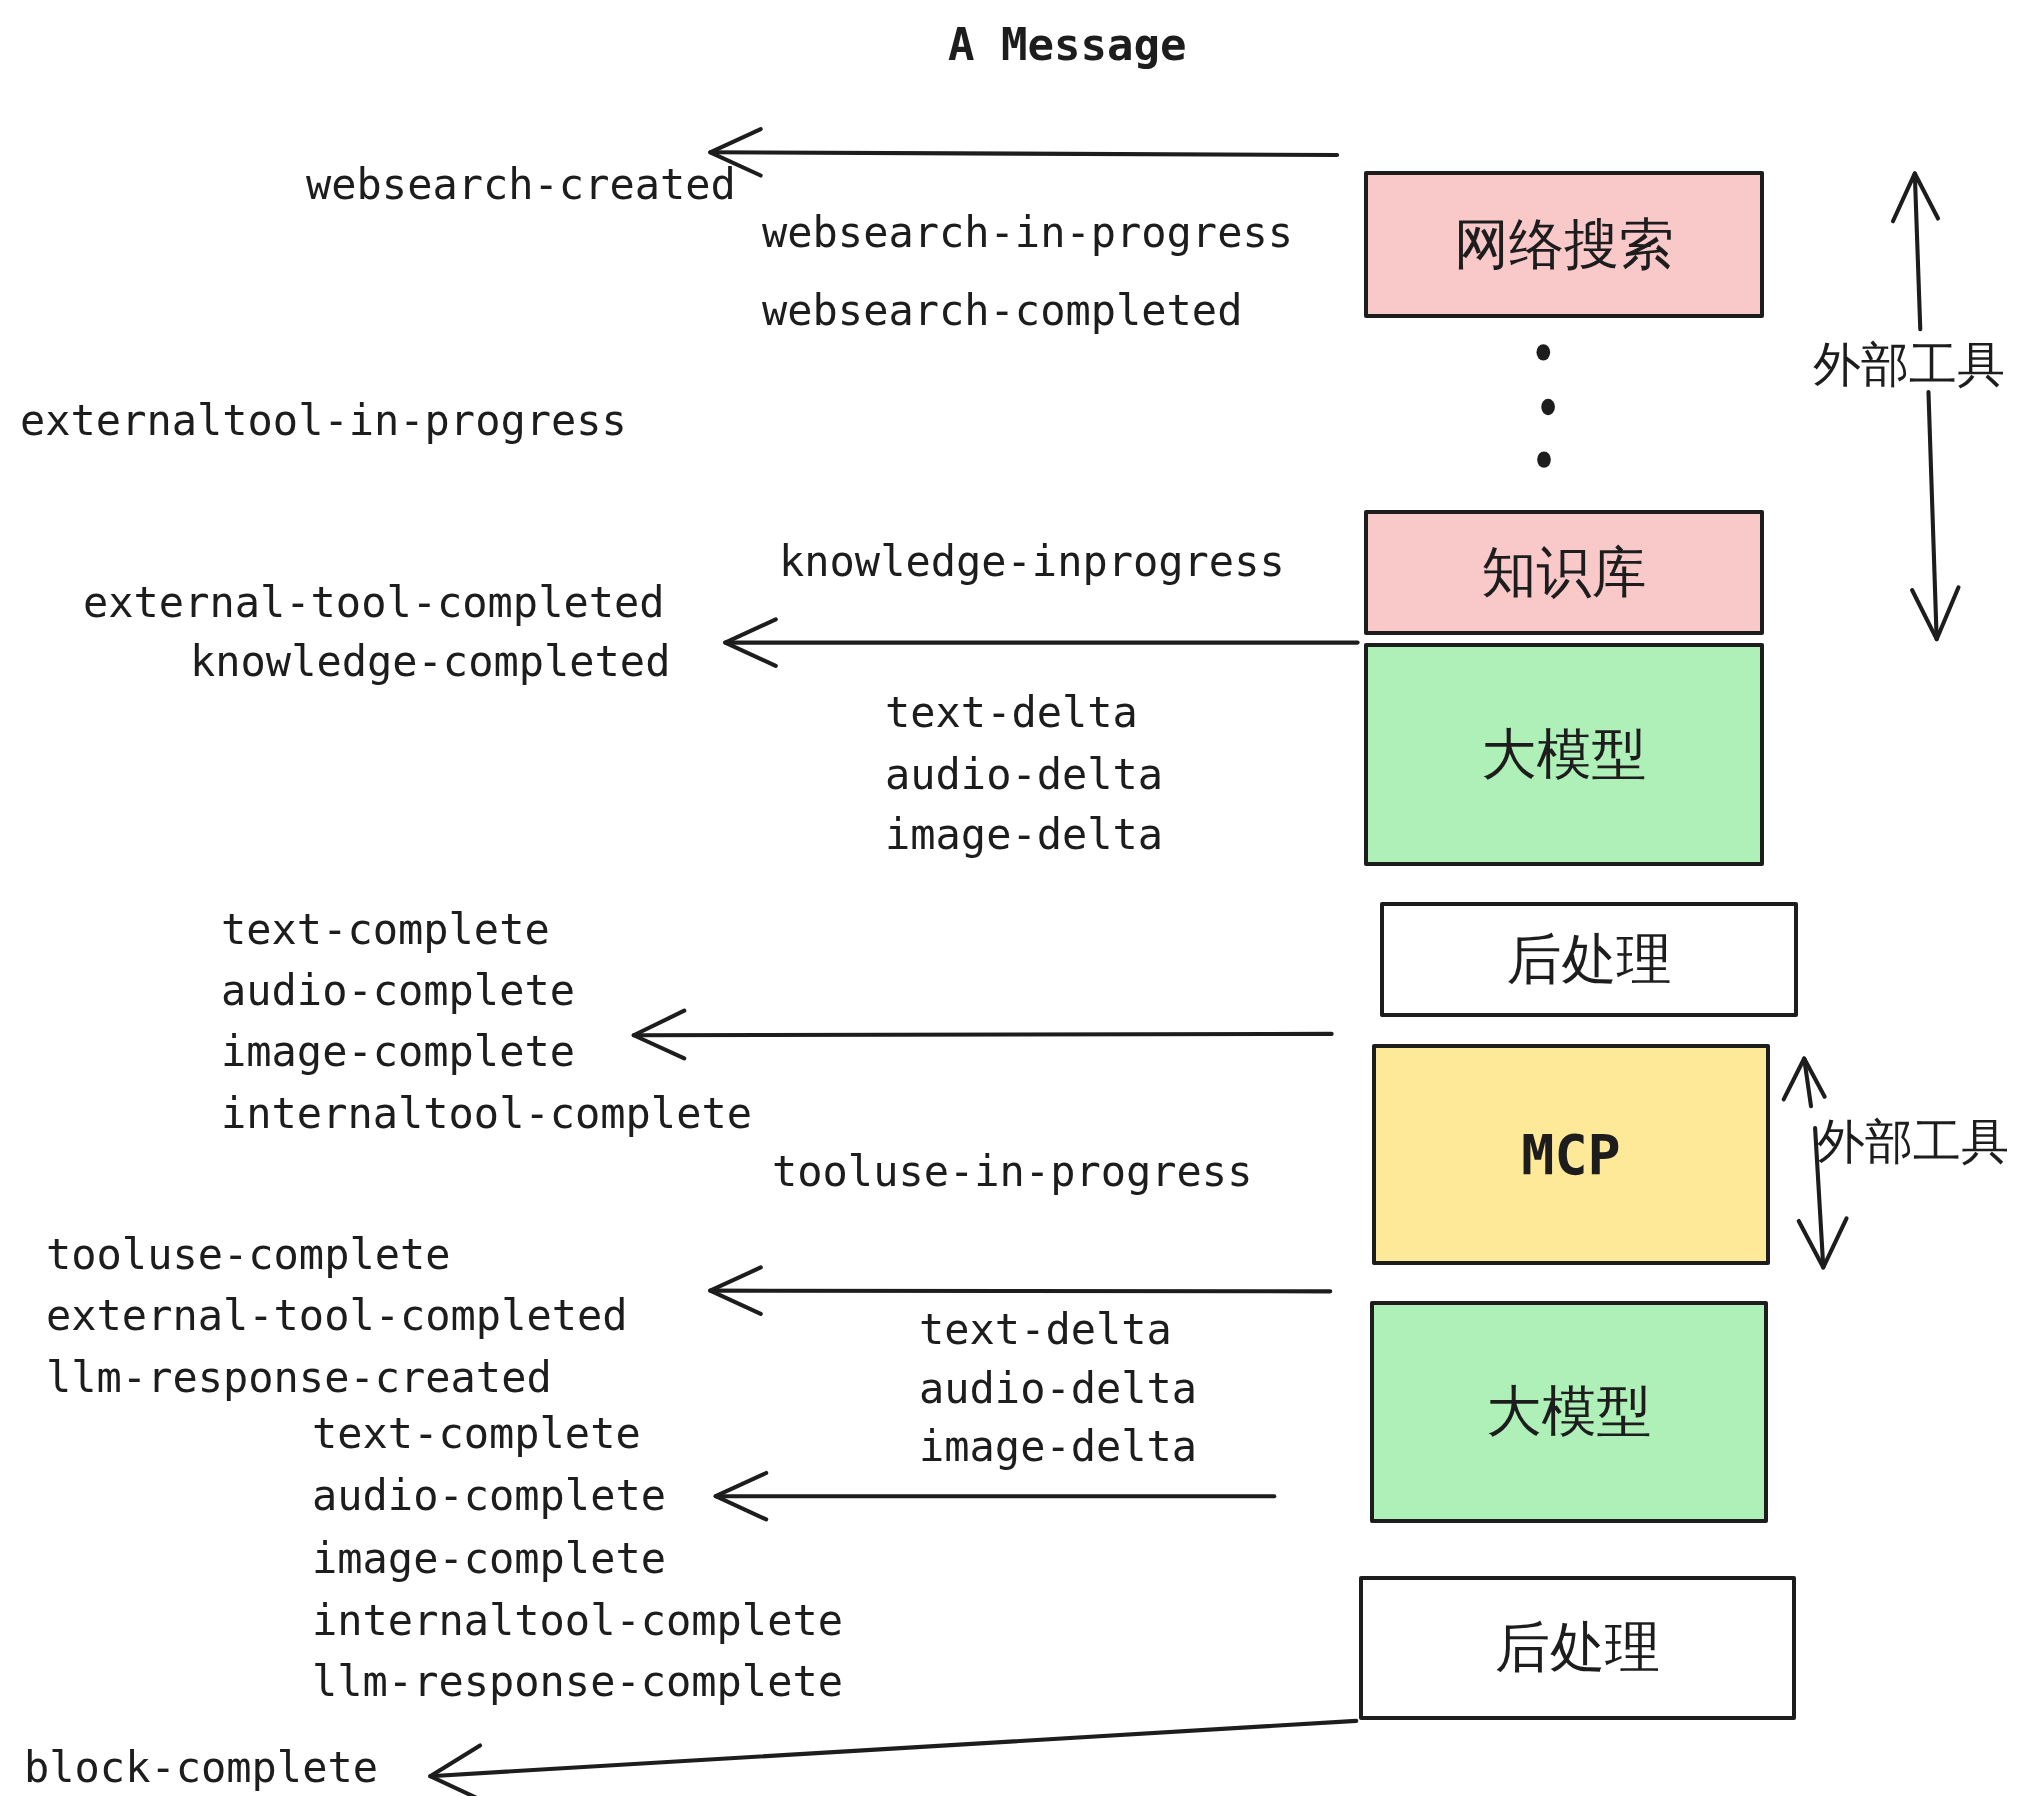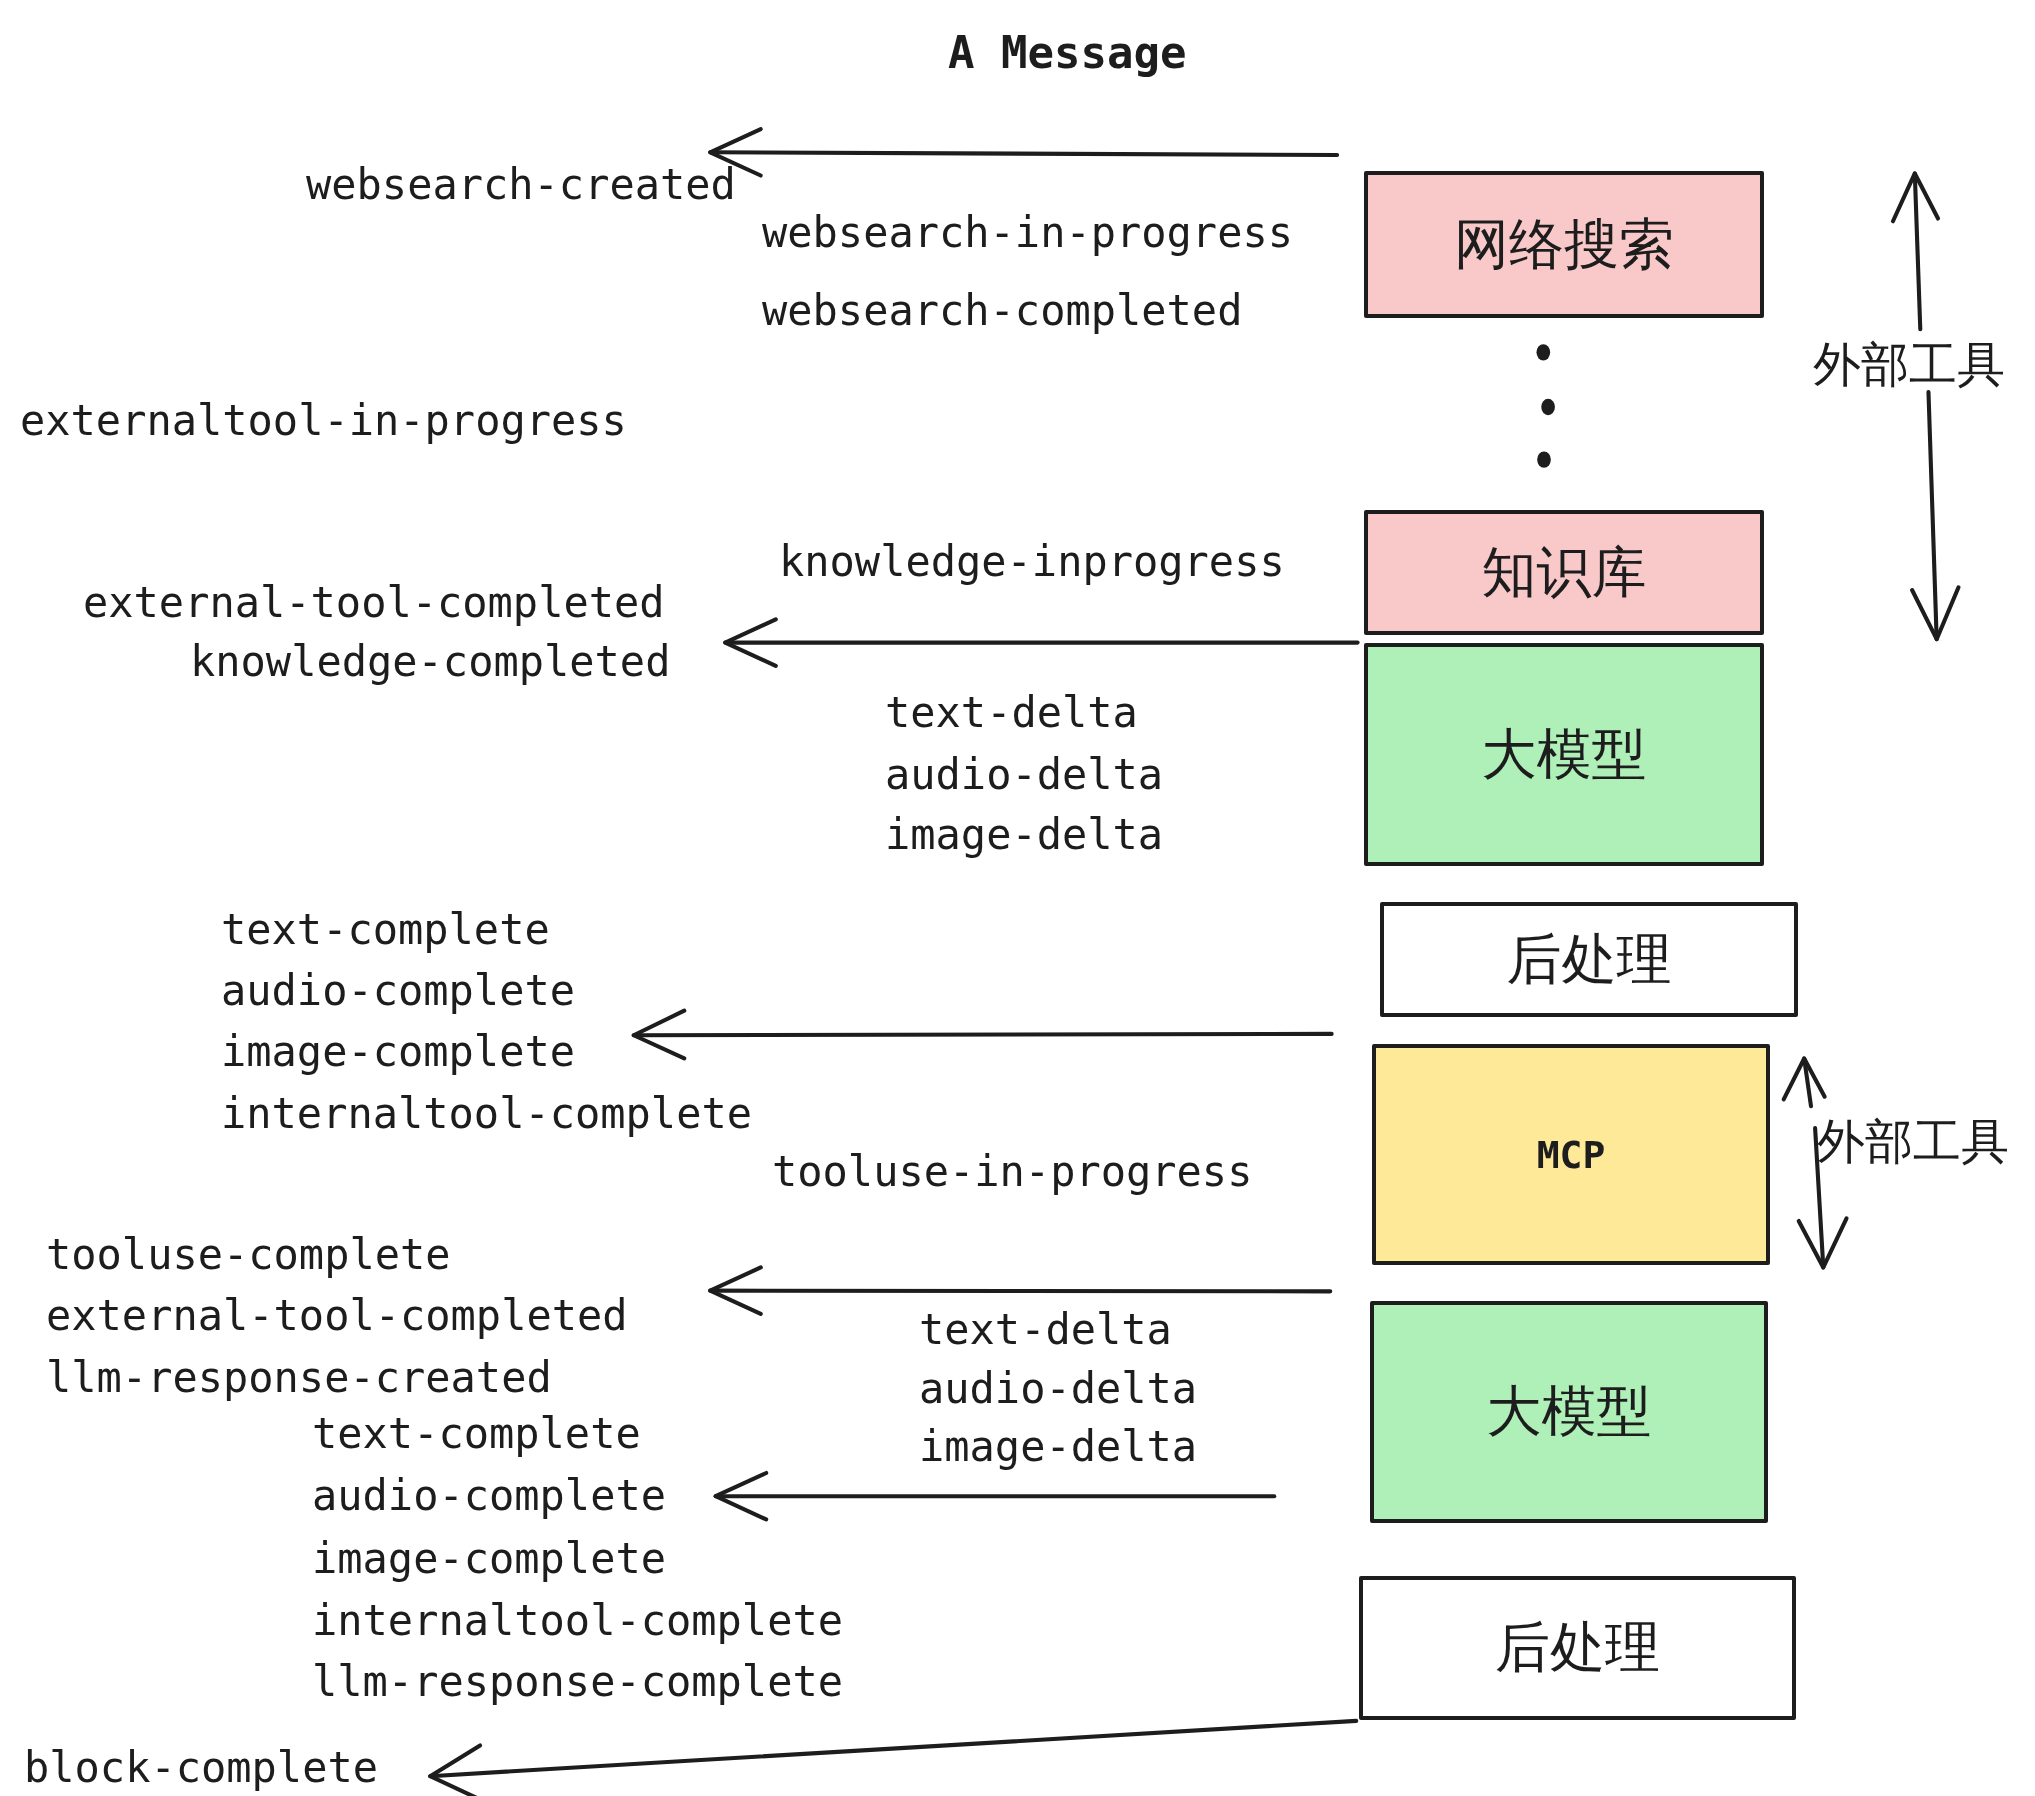--- a/index.html
+++ b/index.html
@@ -37,42 +37,42 @@
     box-sizing: border-box;
   }
   .box .cn-label {
     font-family: "DejaVu Sans", sans-serif;
     font-size: 55px;
     font-weight: 500;
     white-space: nowrap;
   }
   .box .mono-label {
     font-family: "DejaVu Sans Mono", monospace;
-    font-size: 38px;
+    font-size: 55px;
     font-weight: bold;
     white-space: nowrap;
   }
   .side-label {
     position: absolute;
     font-family: Liberation Sans, sans-serif;
     font-size: 48px;
     white-space: nowrap;
   }
   svg.overlay {
     position: absolute;
     left: 0; top: 0;
     pointer-events: none;
   }
 </style>
 </head>
 <body>
 
 <div class="canvas">
 
-  <div class="title" style="left:948px; top:19px;margin-top:8px;">A Message</div>
+  <div class="title" style="left:948px; top:19px;">A Message</div>
 
   <div class="ev" style="left:306px;  top:157px;">websearch-created</div>
   <div class="ev" style="left:762px; top:199px;margin-top:6px;">websearch-in-progress</div>
   <div class="ev" style="left:762px; top:283px;">websearch-completed</div>
   <div class="ev" style="left:20px;   top:393px;">externaltool-in-progress</div>
   <div class="ev" style="left:779px; top:534px;">knowledge-inprogress</div>
   <div class="ev" style="left:83px;  top:575px;">external-tool-completed</div>
   <div class="ev" style="left:190px;  top:634px;">knowledge-completed</div>
   <div class="ev" style="left:885px; top:685px;">text-delta</div>
   <div class="ev" style="left:885px; top:747px;">audio-delta</div>

